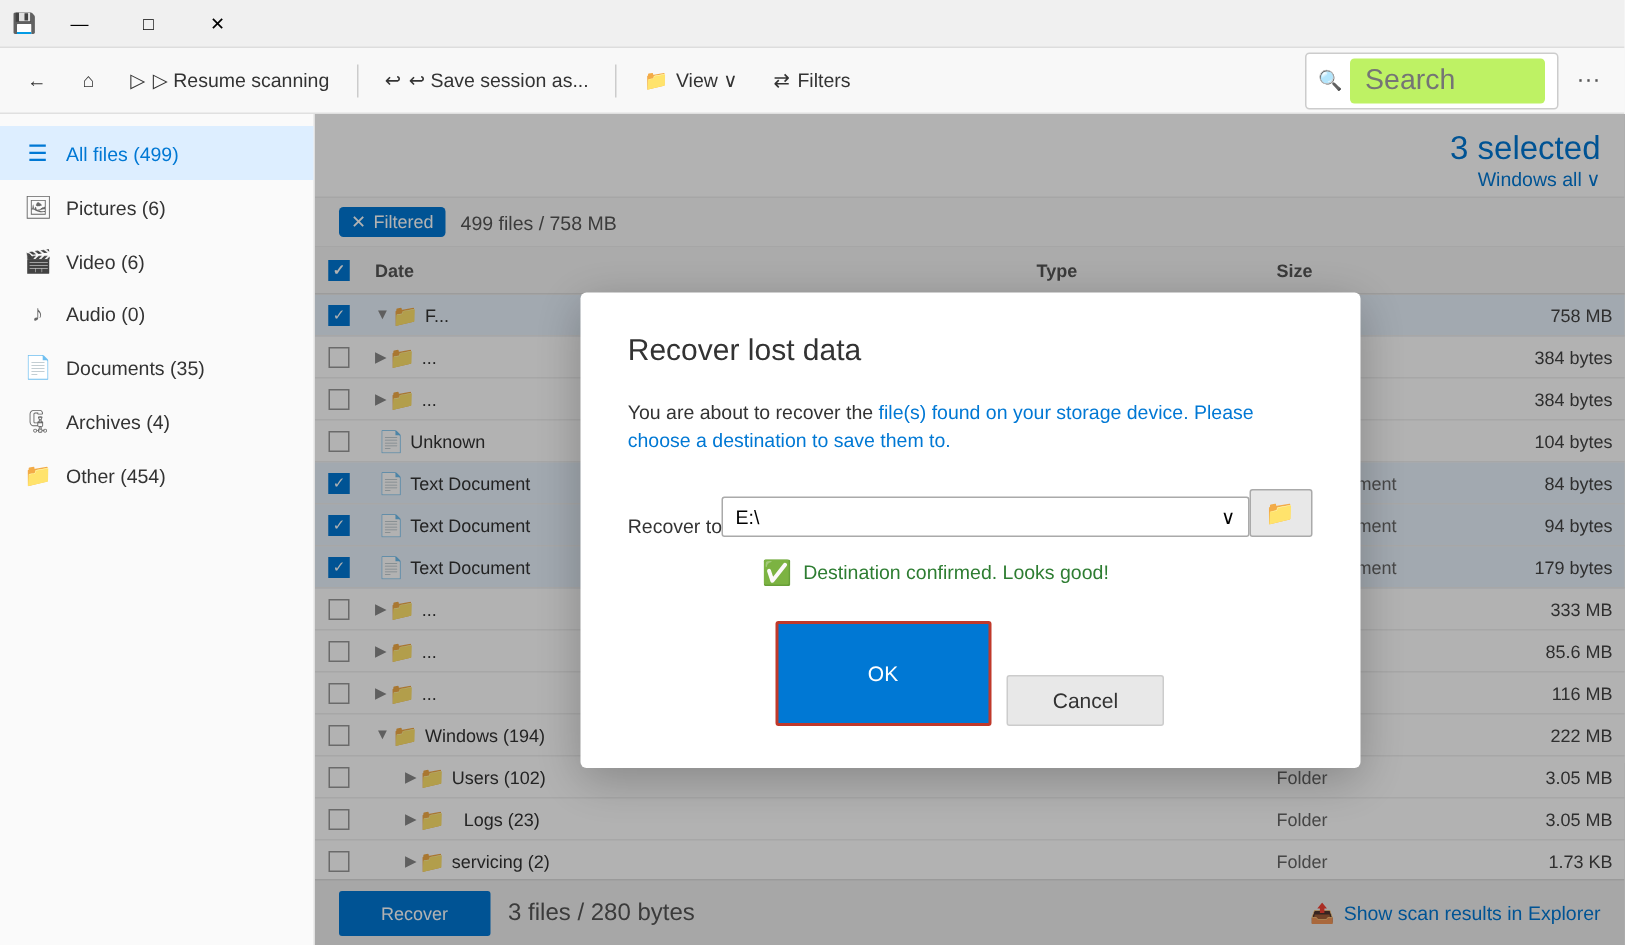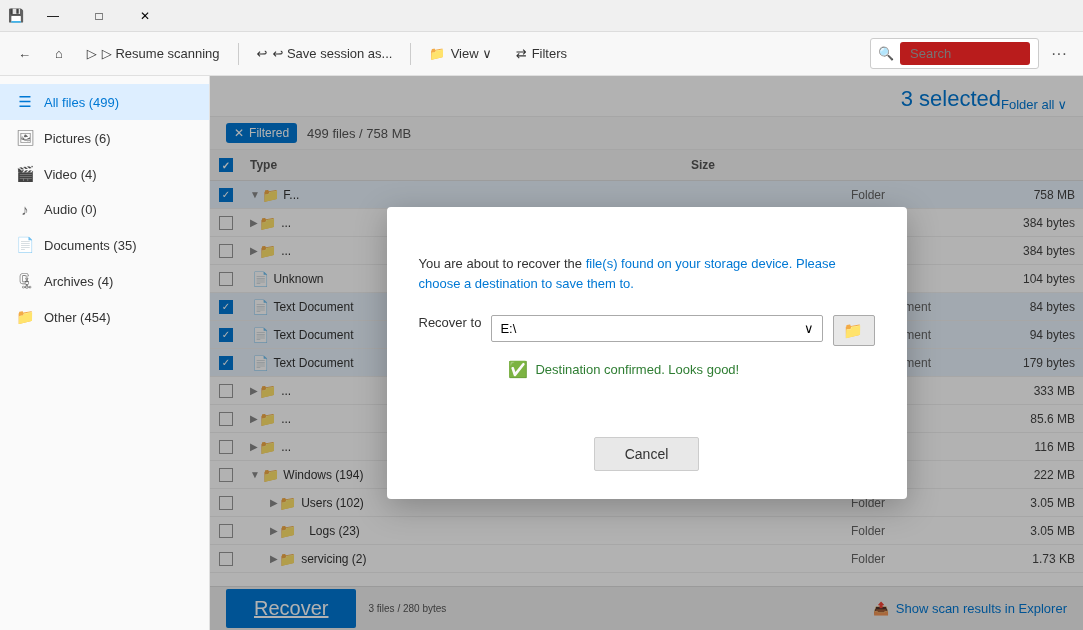--- a/index.html
+++ b/index.html
@@ -41,22 +41,22 @@
       color: #333;
       font-size: 13px;
     }
     .toolbar-sep { width: 1px; height: 22px; background: #ccc; margin: 0 4px; }
     .toolbar-spacer { flex: 1; }
     .search-box {
       border: 1px solid #ccc;
       border-radius: 3px;
       padding: 4px 10px;
       width: 160px;
-      font-size: 13px;
-      background: #b91c1c;
+      font-size: 19px;
+      background: #bef264;
     }
     .more-btn { background: transparent; border: none; cursor: pointer; font-size: 16px; padding: 4px 8px; color: #555; }
 
     
     .main { display: flex; height: calc(630px - 32px - 44px); }
 
     
     .sidebar {
       width: 210px;
       background: #fafafa;
@@ -80,21 +80,21 @@
     
     .content { flex: 1; display: flex; flex-direction: column; background: white; overflow: hidden; position: relative; }
 
     
     .content-header {
       display: flex;
       align-items: center;
       padding: 10px 16px 4px 16px;
       border-bottom: 1px solid #eee;
     }
-    .header-right { margin-left: auto; display: flex; flex-direction: row; align-items: flex-end; }
+    .header-right { margin-left: auto; display: flex; flex-direction: column; align-items: flex-end; }
     .select-all { font-size: 13px; color: #0078d4; cursor: pointer; display: flex; align-items: center; gap: 3px; }
 
     
     .filter-bar {
       display: flex;
       align-items: center;
       padding: 6px 16px;
       border-bottom: 1px solid #eee;
       gap: 10px;
       background: #fafafa;
@@ -157,25 +157,24 @@
       padding: 0 16px;
       gap: 12px;
     }
     .recover-btn {
       background: #0078d4;
       color: white;
       border: none;
       padding: 8px 28px;
       border-radius: 2px;
       cursor: pointer;
-      font-size: 20px;
+      font-size: 12px;
       font-weight: 500;
-      text-decoration: underline;
-    }
-    .files-info { font-size: 10px; color: #555; }
+    }
+    .files-info { font-size: 16px; color: #555; }
     .show-results { margin-left: auto; display: flex; align-items: center; gap: 6px; color: #0078d4; cursor: pointer; font-size: 13px; }
 
     
     .overlay {
       position: absolute;
       top: 0; left: 0; right: 0; bottom: 0;
       background: rgba(0,0,0,0.3);
       display: flex;
       align-items: center;
       justify-content: center;
@@ -186,21 +185,21 @@
     .dialog {
       background: white;
       border-radius: 4px;
       padding: 28px 32px;
       width: 520px;
       box-shadow: 0 8px 32px rgba(0,0,0,0.25);
     }
     .dialog-title { font-size: 20px; font-weight: 400; color: #333; margin-bottom: 14px; }
     .dialog-desc { font-size: 13px; color: #333; line-height: 1.5; margin-bottom: 22px; margin-top: 19px; }
     .dialog-desc span { color: #0078d4; }
-    .recover-to-row { display: flex; align-items: flex-start; gap: 10px; margin-bottom: 14px; }
+    .recover-to-row { display: flex; align-items: flex-end; margin-bottom: 14px; }
     .recover-to-label { font-size: 13px; color: #333; white-space: nowrap; }
     .recover-to-select {
       flex: 1;
       border: 1px solid #aaa;
       border-radius: 2px;
       padding: 5px 8px;
       font-size: 13px;
       background: white;
       display: flex; align-items: center; justify-content: space-between;
       cursor: pointer;
@@ -289,21 +288,21 @@
     <div class="sidebar-item active">
       <span class="sidebar-icon">☰</span>
       <span>All files (499)</span>
     </div>
     <div class="sidebar-item">
       <span class="sidebar-icon">🖼</span>
       <span>Pictures (6)</span>
     </div>
     <div class="sidebar-item">
       <span class="sidebar-icon">🎬</span>
-      <span>Video (4)</span>
+      <span>Video (6)</span>
     </div>
     <div class="sidebar-item">
       <span class="sidebar-icon">♪</span>
       <span>Audio (0)</span>
     </div>
     <div class="sidebar-item">
       <span class="sidebar-icon">📄</span>
       <span>Documents (35)</span>
     </div>
     <div class="sidebar-item">
@@ -315,41 +314,44 @@
       <span>Other (454)</span>
     </div>
   </div>
 
   <div class="content">
 
     <div class="content-header">
       <div class="header-right">
         <span style="font-size:22px;color:#0078d4;font-weight:400;">3 selected</span>
         <span class="select-all">
-          <span>Folder all</span>
+          <span>Windows all</span>
           <span>∨</span>
         </span>
       </div>
     </div>
 
     <div class="filter-bar">
       <div class="filter-tag">
         <span>✕</span>
         <span>Filtered</span>
       </div>
       <span class="file-stats">499 files / 758 MB</span>
     </div>
 
     <div class="table-area">
 
       <div class="table-header">
         <div class="th td-checkbox">
           <div class="checkbox header-check">✓</div>
         </div>
         <div class="th">
+            <span>Date</span>
+          </div>
+        <div class="th">
             <span>Type</span>
           </div>
         <div class="th">
             <span>Size</span>
           </div>
       </div>
 
       <div class="table-row checked">
         <div class="td td-checkbox">
             <div class="checkbox checked">✓</div>
@@ -545,38 +547,40 @@
             <span style="margin-left:4px;">servicing (2)</span>
           </div>
         <div class="td"></div>
         <div class="td td-type">Folder</div>
         <div class="td td-size">1.73 KB</div>
       </div>
     </div>
 
     <div class="overlay">
       <div class="dialog">
+        <div class="dialog-title">Recover lost data</div>
         <div class="dialog-desc">
           You are about to recover the <span style="color:#0078d4;">file(s) found on your storage device. Please choose a destination to save them to.</span>
         </div>
         <div class="recover-to-row">
           <span class="recover-to-label">Recover to</span>
           <div class="recover-to-select">
             <span>E:\</span>
             <span>∨</span>
           </div>
           <button class="recover-to-browse">
             <span>📁</span>
           </button>
         </div>
         <div class="destination-ok">
           <span class="dest-check">✅</span>
           <span>Destination confirmed. Looks good!</span>
         </div>
         <div class="dialog-actions">
+          <button class="btn-ok">OK</button>
           <button class="btn-cancel">Cancel</button>
         </div>
       </div>
     </div>
 
     <div class="bottom-bar">
       <button class="recover-btn">Recover</button>
       <span class="files-info">3 files / 280 bytes</span>
       <div class="show-results">
         <span>📤</span>

